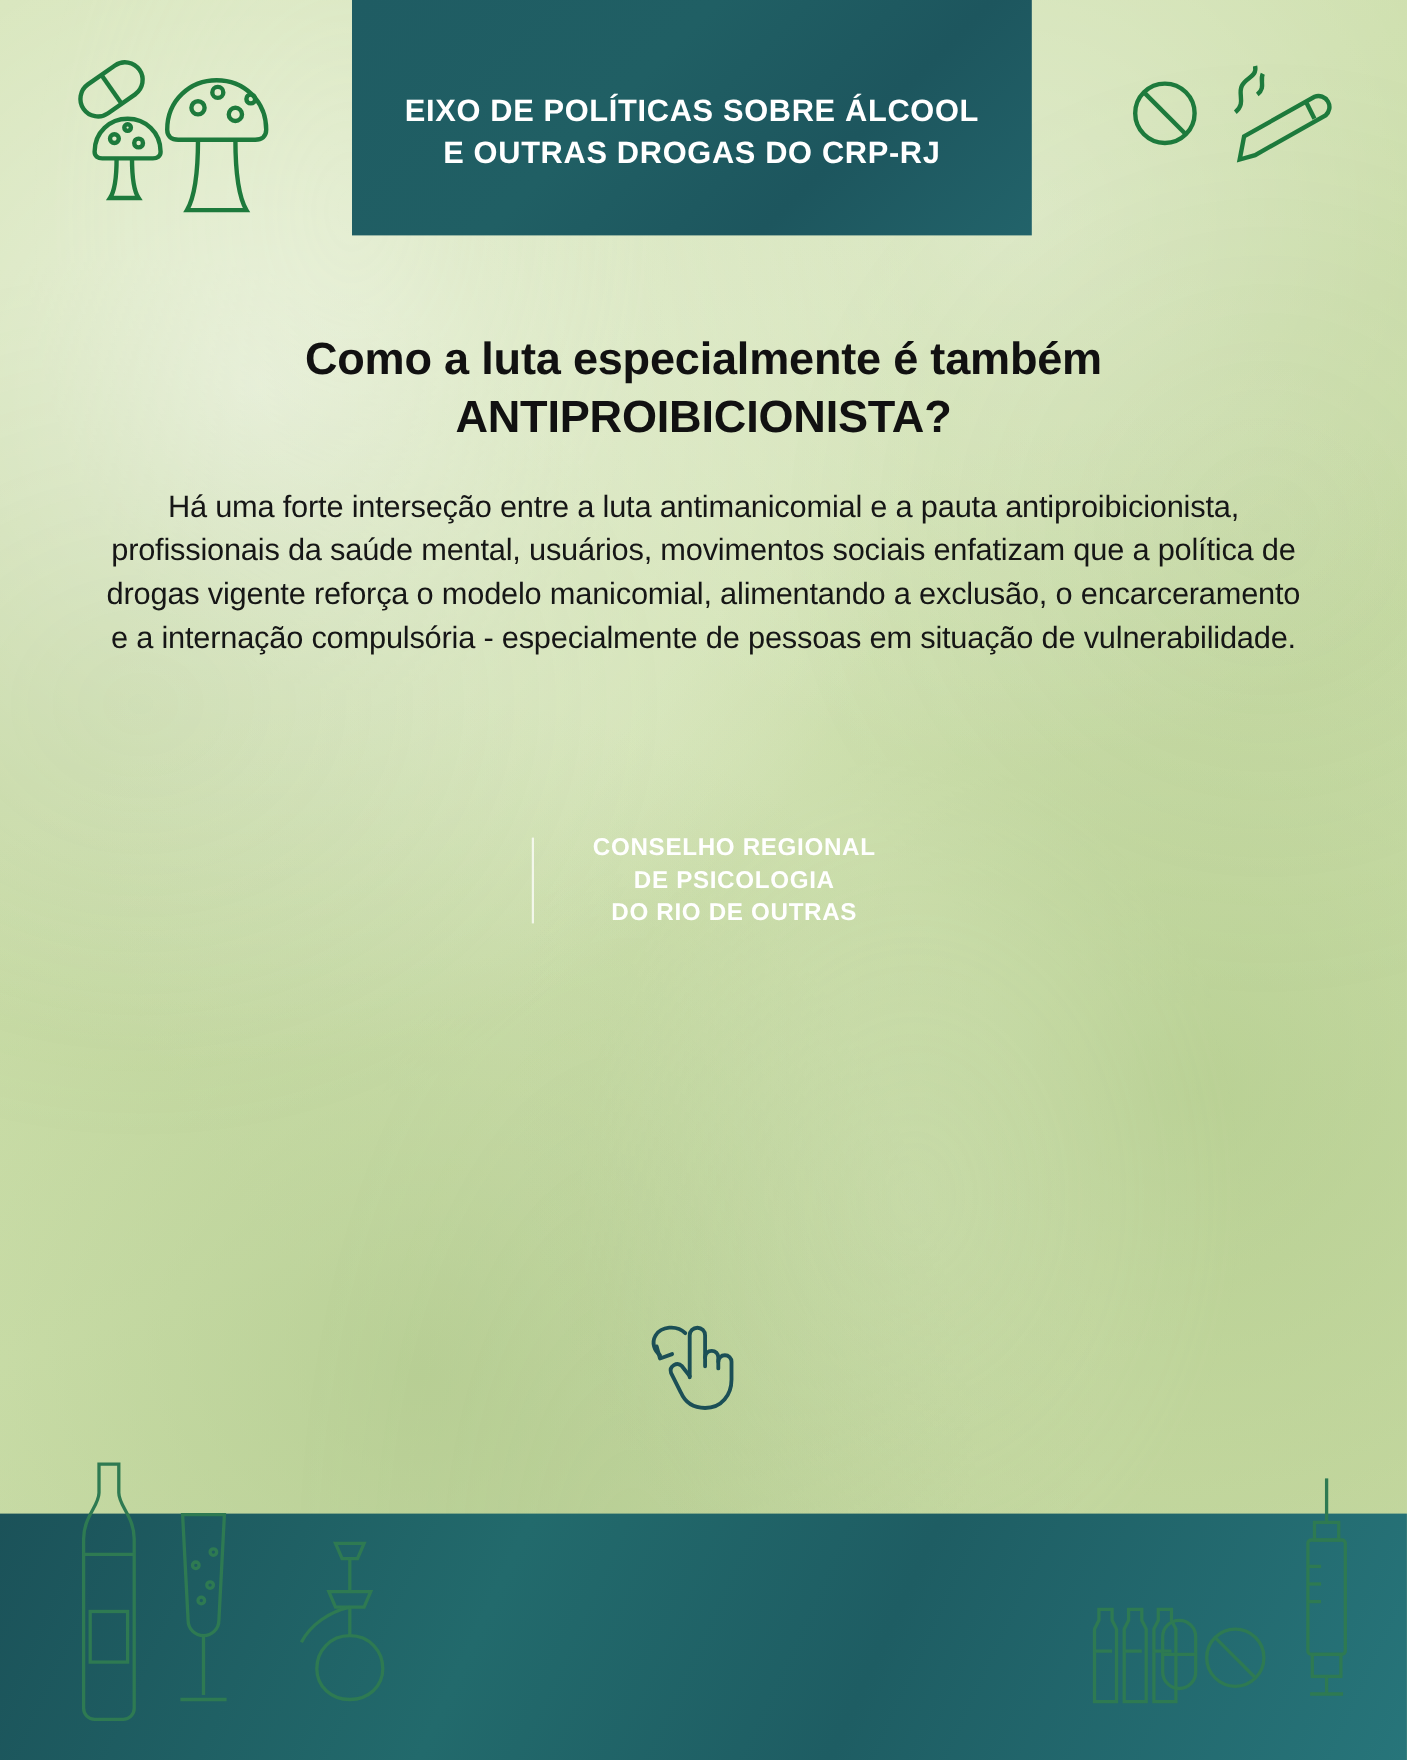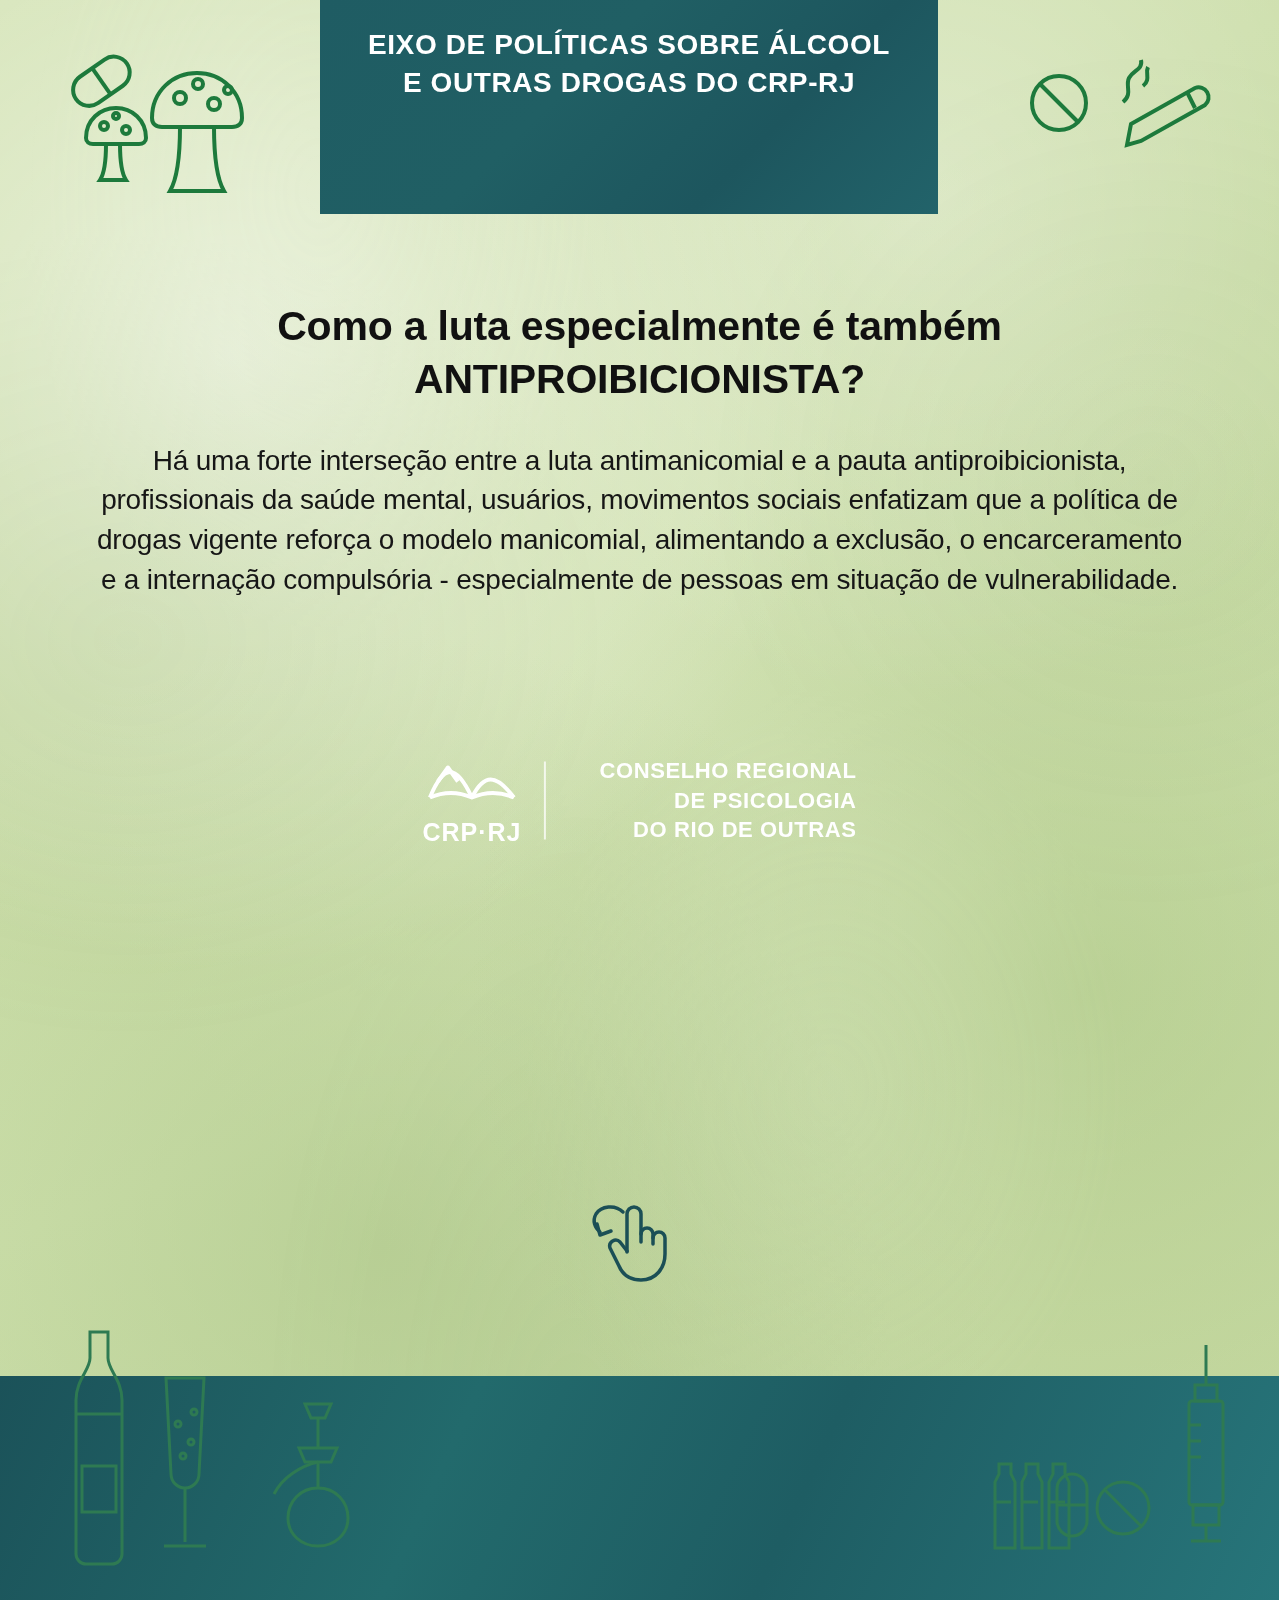--- a/index.html
+++ b/index.html
@@ -44,20 +44,21 @@
 
   
   .header-banner {
     position: absolute;
     top: 0;
     left: 320px;
     width: 618px;
     height: 214px;
     background: linear-gradient(135deg, #1f5c63 0%, #205f64 40%, #1d565e 70%, #22636a 100%);
     display: flex;
+    align-items: center;
     justify-content: center;
     z-index: 3;
   }
   .header-banner .htext {
     color: #ffffff;
     font-weight: bold;
     font-size: 28px;
     line-height: 1.35;
     letter-spacing: 0.6px;
     text-align: center;
@@ -137,21 +138,21 @@
     width: 2px;
     height: 78px;
     background: rgba(255,255,255,0.75);
   }
   .crp-text {
     color: #ffffff;
     font-weight: bold;
     font-size: 22px;
     line-height: 1.35;
     letter-spacing: 0.6px;
-    text-align: right;
+    text-align: center;
     margin-left: 32px;
   }
   .footer-deco {
     position: absolute;
     z-index: 4;
     pointer-events: none;
   }
   .fd-bottle { left: 60px;  bottom: 30px; }
   .fd-glass  { left: 150px; bottom: 32px; }
   .fd-hookah { left: 265px; bottom: 40px; }
@@ -301,29 +302,20 @@
       <line x1="18" y1="84" x2="30" y2="84"></line>
       <line x1="18" y1="100" x2="30" y2="100"></line>
       <line x1="18" y1="116" x2="30" y2="116"></line>
       <rect x="22" y="164" width="26" height="20"></rect>
       <line x1="35" y1="184" x2="35" y2="200"></line>
       <line x1="20" y1="200" x2="50" y2="200"></line>
     </svg>
   </div>
 
   <div class="footer-inner">
-    <div class="crp-logo-block">
-      <svg width="96" height="62" viewBox="0 0 96 62" fill="none" stroke="#ffffff" stroke-width="4" stroke-linejoin="round">
-        <path d="M6 44c14-34 26-34 42 0"></path>
-        <path d="M48 44c12-24 24-24 42 0"></path>
-        <path d="M6 44c14-6 28-6 42 0 14-6 28-6 42 0"></path>
-        <path d="M14 28l10-14 10 14"></path>
-      </svg>
-      <div class="crp-sigla">CRP·RJ</div>
-    </div>
     <div class="crp-divider"></div>
     <div class="crp-text">
       <div>CONSELHO REGIONAL</div>
       <div>DE PSICOLOGIA</div>
       <div>DO RIO DE OUTRAS</div>
     </div>
   </div>
 
 </div>
 

